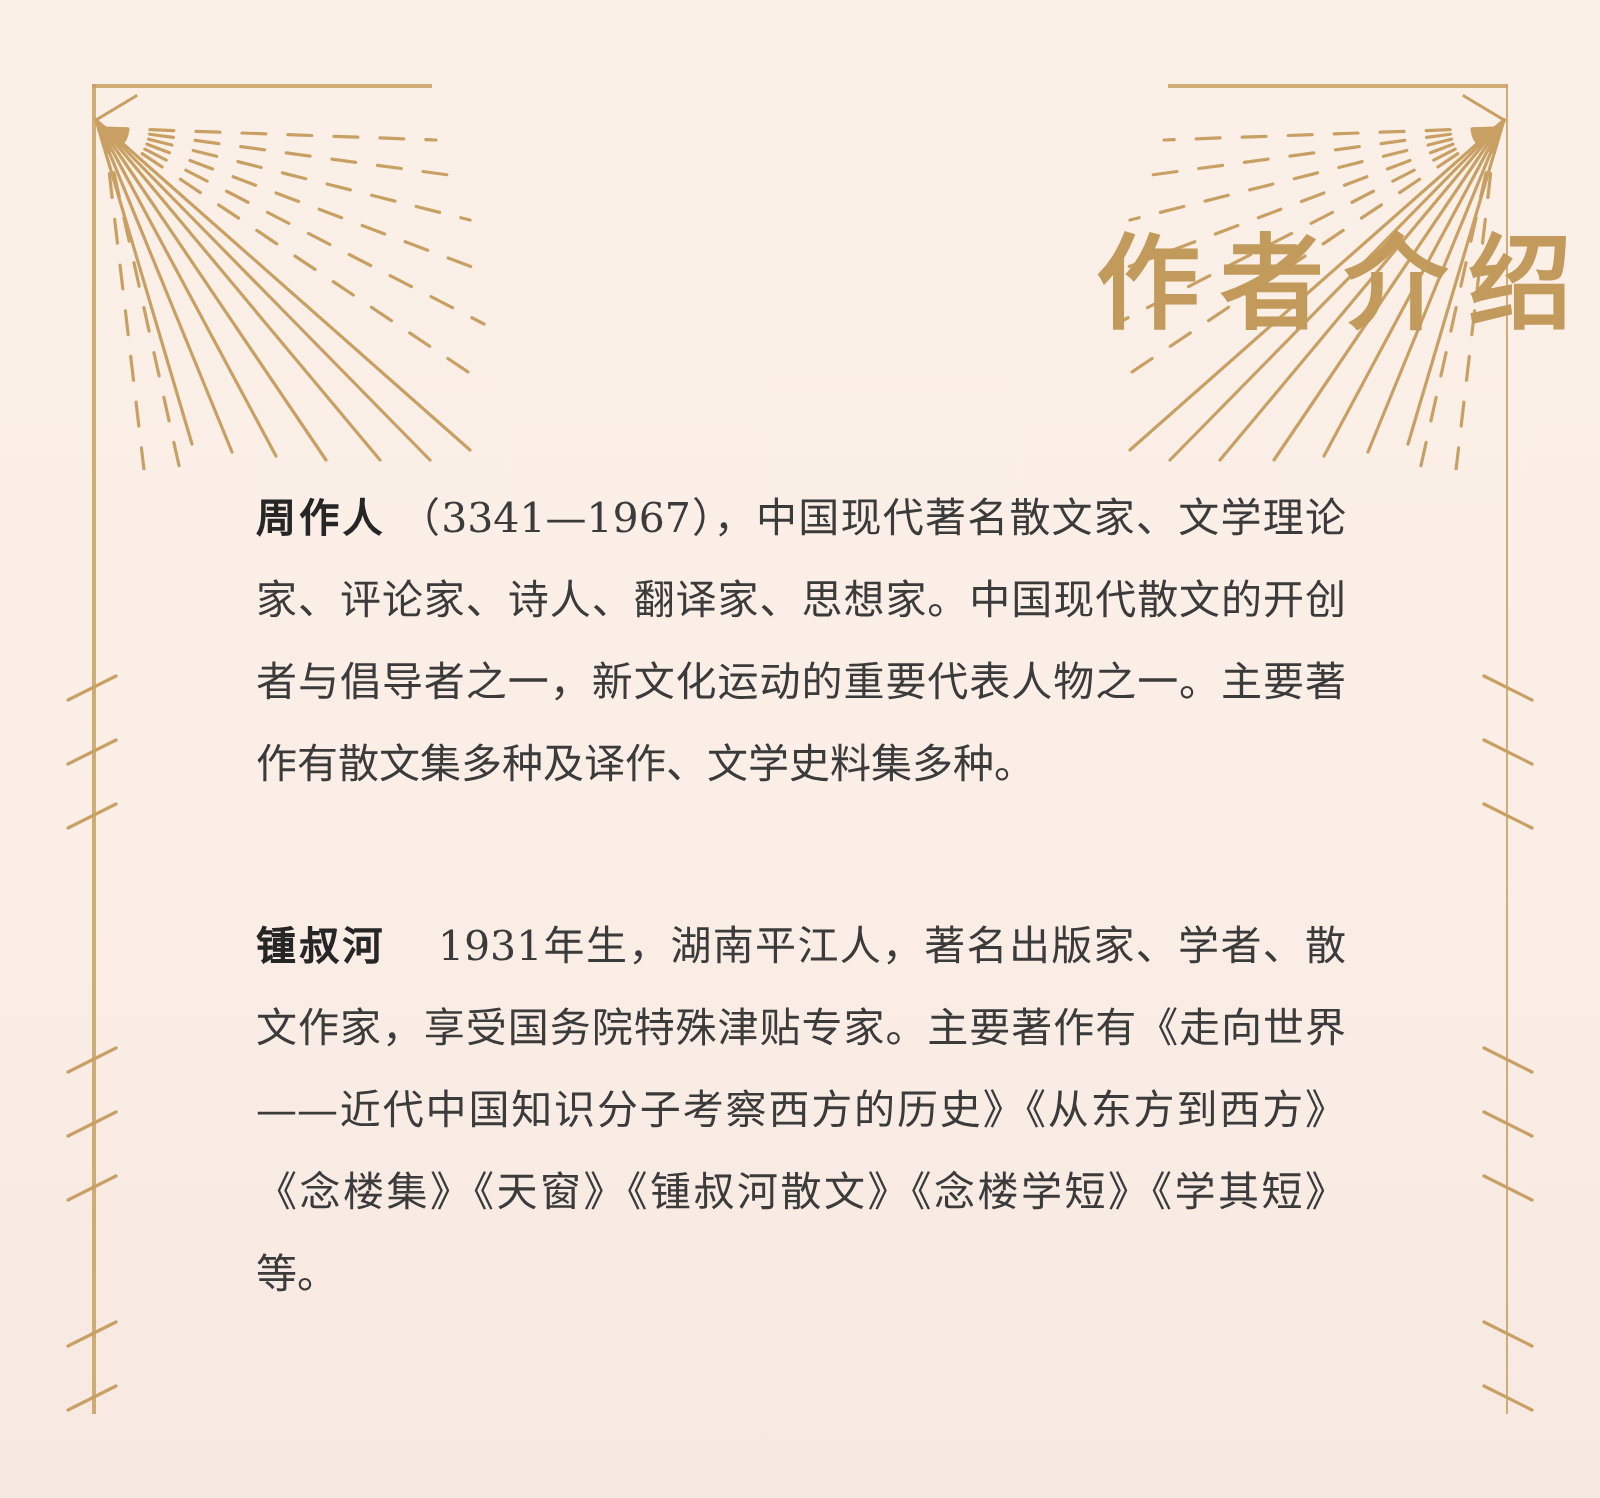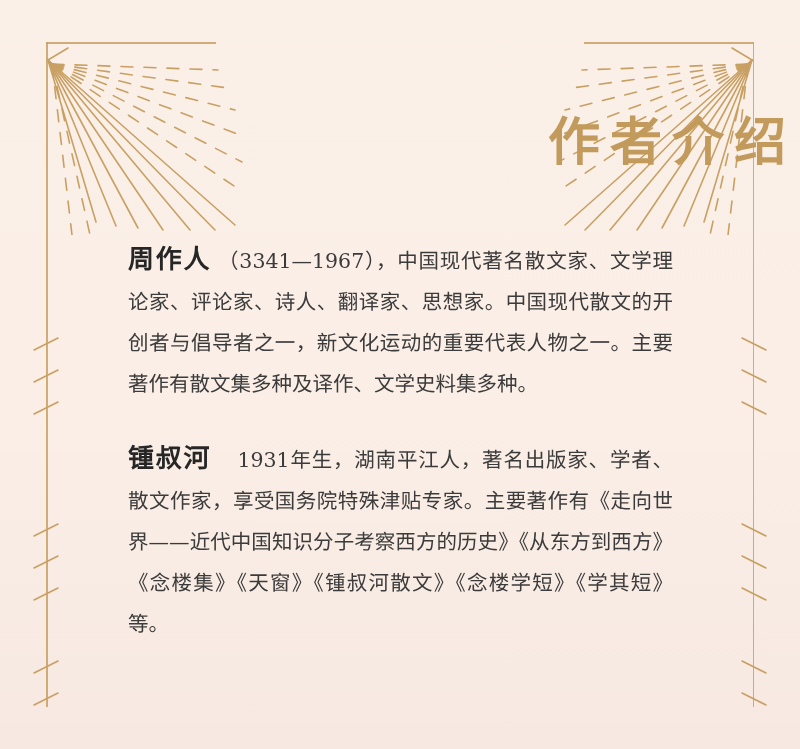--- a/index.html
+++ b/index.html
@@ -57,24 +57,24 @@
     top: 218px;
     width: 545px;
   }
   .para {
     color: #3b3b3b;
     font-size: 20.5px;
     line-height: 41px;
     text-align: justify;
     font-family: "DejaVu Serif", "Liberation Serif", serif;
   }
-  .para + .para { margin-top: 33px; }
+  .para + .para { margin-top: 50px; }
   .name {
     font-weight: 700;
-    font-size: 26px;
+    font-size: 20px;
     letter-spacing: 1px;
     color: #262626;
   }
   .gap-small { display: inline-block; width: 6px; }
   .gap-wide  { display: inline-block; width: 26px; }
 </style>
 </head>
 <body>
 
 <div id="page">

